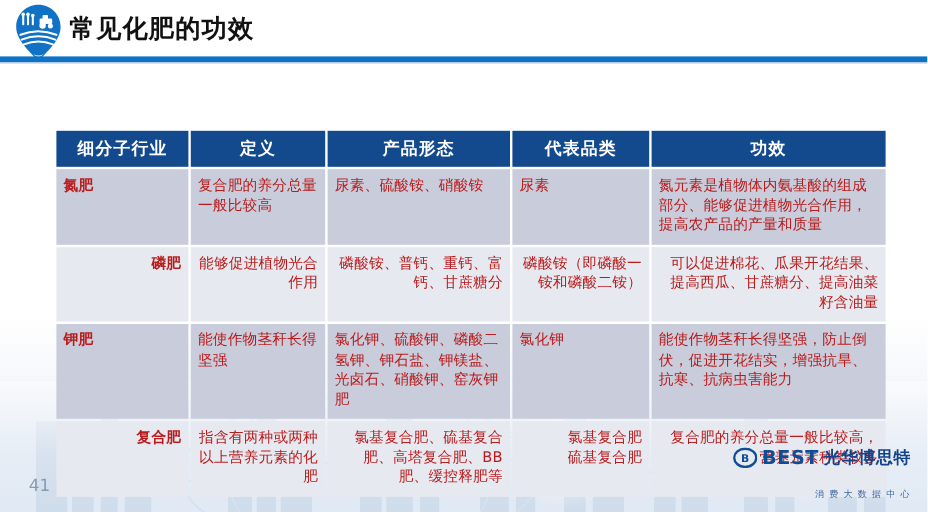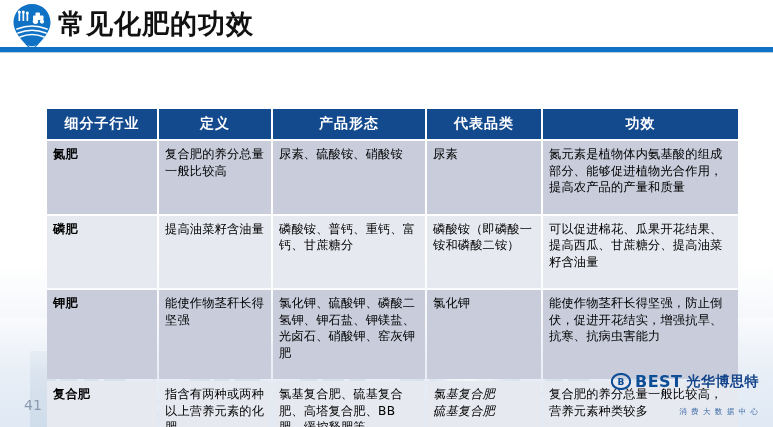--- a/index.html
+++ b/index.html
@@ -45,21 +45,21 @@
     position: absolute;
     left: 7px;
     top: 2px;
     width: 50px;
     height: 50px;
   }
   .slide-title {
     position: absolute;
     left: 58px;
     top: 7px;
-    font-size: 27px;
+    font-size: 21px;
     font-weight: bold;
     color: #111111;
     letter-spacing: 1px;
     line-height: 34px;
     white-space: nowrap;
   }
   .header-rule {
     position: absolute;
     left: 0;
     top: 47px;
@@ -96,28 +96,28 @@
     font-size: 14px;
     font-weight: bold;
     height: 30px;
     text-align: center;
     vertical-align: middle;
     letter-spacing: 1px;
     padding: 0 2px;
   }
   table.fert td {
     font-size: 12.2px;
-    color: #000000;
+    color: #b91c1c;
     vertical-align: top;
-    padding: 5px 6px 18px 6px;
+    padding: 5px 6px 8px 6px;
     line-height: 16.5px;
     letter-spacing: 0.2px;
   }
   tr.r-dark td { background: #c8ccdb; }
-  tr.r-light td { background: #e7e9f0; }
+  tr.r-light td { background: #e7e9f0; text-align: right; }
   td.cat {
     font-weight: bold;
     font-size: 13.5px;
     letter-spacing: 1px;
     color: #000000;
   }
 
   .col1 { width: 110px; }
   .col2 { width: 112px; }
   .col3 { width: 152px; }
@@ -228,37 +228,37 @@
       <tbody>
         <tr class="r-dark">
           <td class="cat">氮肥</td>
           <td>复合肥的养分总量一般比较高</td>
           <td>尿素、硫酸铵、硝酸铵</td>
           <td>尿素</td>
           <td>氮元素是植物体内氨基酸的组成部分、能够促进植物光合作用，提高农产品的产量和质量</td>
         </tr>
         <tr class="r-light">
           <td class="cat">磷肥</td>
-          <td>提高油菜籽含油量</td>
+          <td>能够促进植物光合作用</td>
           <td>磷酸铵、普钙、重钙、富钙、甘蔗糖分</td>
           <td>磷酸铵（即磷酸一铵和磷酸二铵）</td>
           <td>可以促进棉花、瓜果开花结果、提高西瓜、甘蔗糖分、提高油菜籽含油量</td>
         </tr>
         <tr class="r-dark">
           <td class="cat">钾肥</td>
           <td>能使作物茎秆长得坚强</td>
           <td>氯化钾、硫酸钾、磷酸二氢钾、钾石盐、钾镁盐、光卤石、硝酸钾、窑灰钾肥</td>
           <td>氯化钾</td>
           <td>能使作物茎秆长得坚强，防止倒伏，促进开花结实，增强抗旱、抗寒、抗病虫害能力</td>
         </tr>
         <tr class="r-light">
           <td class="cat">复合肥</td>
           <td>指含有两种或两种以上营养元素的化肥</td>
           <td>氯基复合肥、硫基复合肥、高塔复合肥、BB肥、缓控释肥等</td>
-          <td style="white-space:pre-line;font-style:italic;">氯基复合肥
+          <td style="white-space:pre-line;">氯基复合肥
 硫基复合肥</td>
           <td>复合肥的养分总量一般比较高，营养元素种类较多</td>
         </tr>
       </tbody>
     </table>
   </div>
 
   <div style="position:absolute;right:14px;bottom:10px;display:flex;flex-direction:column;align-items:flex-end;">
     <div style="display:flex;align-items:center;gap:4px;">
       <svg width="20" height="17" viewBox="0 0 20 17">

